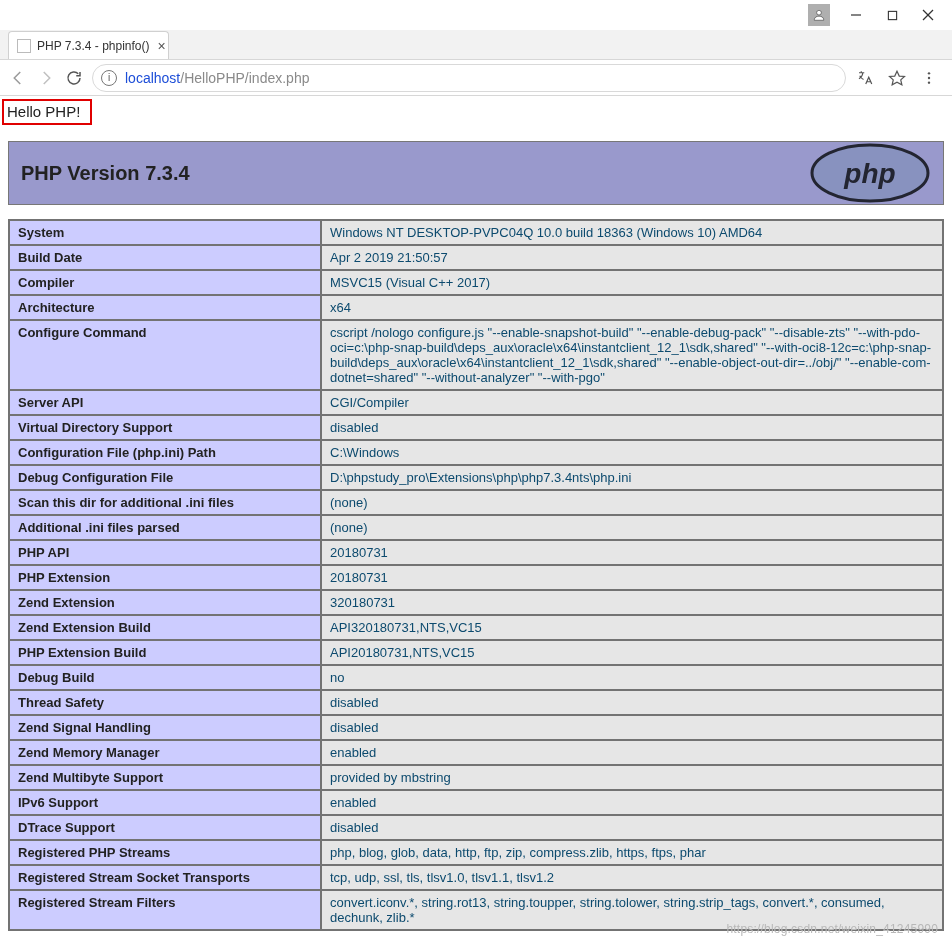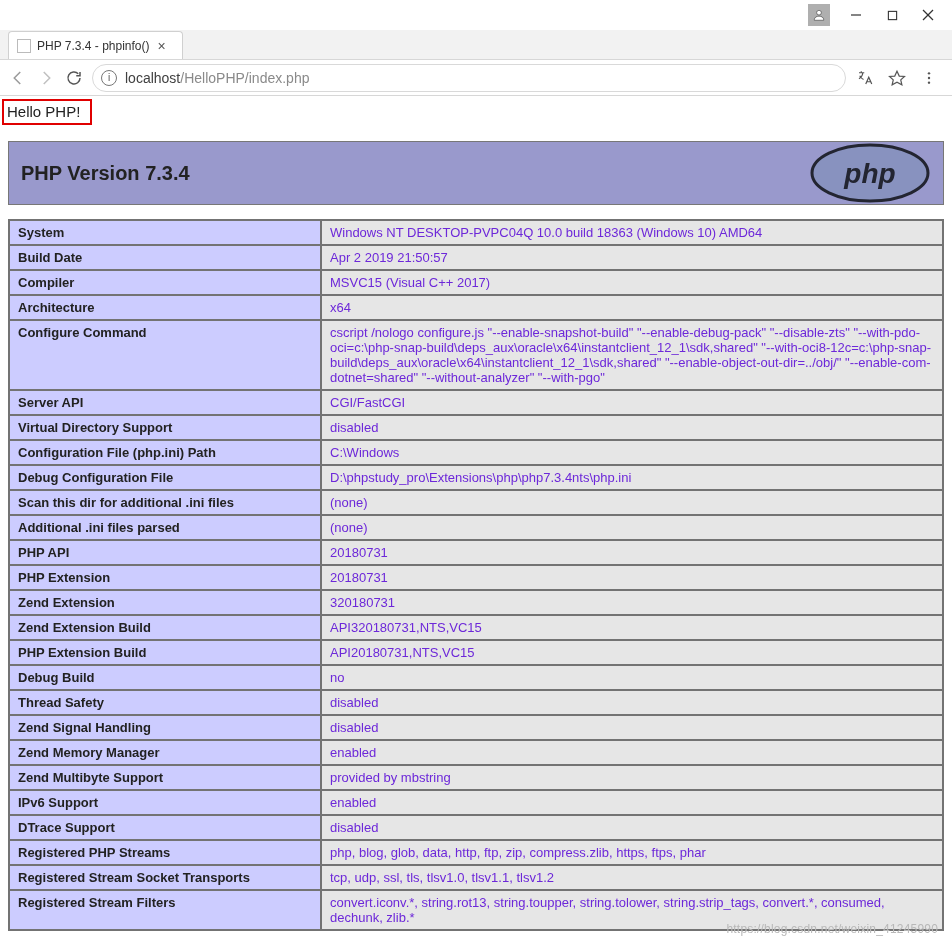--- a/index.html
+++ b/index.html
@@ -4,45 +4,45 @@
 <style>
   * { box-sizing: border-box; margin: 0; padding: 0; }
   html, body { width: 952px; height: 942px; font-family: "Segoe UI", Tahoma, sans-serif; background: #fff; overflow: hidden; }
   
   .titlebar { height: 30px; background: #fff; display: flex; justify-content: flex-end; align-items: center; padding: 0 6px; }
   .titlebar .win-btn { width: 36px; height: 28px; display: flex; align-items: center; justify-content: center; color: #000; }
   .titlebar .account { width: 22px; height: 22px; background: #afafaf; display:flex; align-items:center; justify-content:center; margin-right: 8px; }
   .titlebar svg { stroke: #333; }
   
   .tabstrip { height: 30px; background: #f2f2f2; display: flex; align-items: flex-end; padding-left: 8px; border-bottom: 1px solid #d7d7d7; }
-  .tab { background: #fff; border: 1px solid #d0d0d0; border-bottom: none; height: 28px; display: flex; align-items: center; padding: 0 16px 0 8px; font-size: 12px; color: #333; border-radius: 4px 4px 0 0; max-width: 210px; }
+  .tab { background: #fff; border: 1px solid #d0d0d0; border-bottom: none; height: 28px; display: flex; align-items: center; padding: 0 2px 0 8px; font-size: 12px; color: #333; border-radius: 4px 4px 0 0; max-width: 210px; }
   .tab .favicon { width: 14px; height: 14px; border: 1px solid #bbb; margin-right: 6px; flex-shrink:0; }
   .tab .label { white-space: nowrap; overflow: hidden; text-overflow: ellipsis; flex: 1; }
   .tab .close { margin-left: 8px; color: #555; font-size: 14px; line-height: 1; }
   
   .addrbar { height: 36px; display: flex; align-items: center; padding: 0 8px; border-bottom: 1px solid #d7d7d7; gap: 8px; }
   .navbtn { width: 20px; height: 20px; display:flex; align-items:center; justify-content:center; color:#888; }
   .navbtn.enabled { color:#555; }
   .omnibox { flex: 1; height: 28px; border: 1px solid #d9d9d9; border-radius: 14px; display: flex; align-items: center; padding: 0 8px; font-size: 14px; color: #333; }
   .omnibox .info { width: 16px; height: 16px; border: 1.3px solid #777; border-radius: 50%; display:flex; align-items:center; justify-content:center; margin-right: 8px; font-size:10px; color:#555; }
-  .omnibox .host { color: #404040; }
+  .omnibox .host { color: #1d4ed8; }
   .omnibox .path { color: #8a8a8a; }
   .right-icons { display:flex; align-items:center; gap:10px; padding-right:4px; }
   .right-icons div { display:flex; align-items:center; justify-content:center; width:22px; height:22px; color:#555; }
   
   .viewport { position:absolute; top:96px; left:0; right:0; bottom:0; overflow-y: scroll; }
   .hello { display:inline-block; border: 2px solid #e00000; padding: 2px 10px 3px 3px; margin: 3px 0 0 2px; font-size: 15px; color:#222; }
   .phpinfo { margin: 16px 8px 0 8px; }
   .php-header { background: #9999cc; border: 1px solid #777; padding: 10px 12px; display:flex; align-items:center; justify-content:space-between; height:64px; }
   .php-header h1 { font-size: 20px; font-weight: 700; color: #222; }
   .php-logo { width: 122px; height: 60px; }
   .info-table { width: 100%; border-collapse: collapse; margin-top: 14px; font-size: 13px; }
   .info-table td { border: 2px solid #737373; padding: 4px 8px; vertical-align: top; margin-left: 36px; }
   .info-table td.k { background: #ccccff; font-weight: 700; width: 312px; color:#222; }
-  .info-table td.v { background: #e6e6e6; color:#6d28d9; word-break: break-word; }
+  .info-table td.v { background: #e6e6e6; color:#0c4a6e; word-break: break-word; }
   .watermark { position:absolute; right:14px; bottom:6px; font-size:12px; color:#b8b8b8; letter-spacing:.2px; pointer-events:none; }
   
   .viewport::-webkit-scrollbar { width: 16px; }
   .viewport::-webkit-scrollbar-track { background:#f1f1f1; }
   .viewport::-webkit-scrollbar-thumb { background:#c3c3c3; }
 </style>
 </head>
 <body>
 
 <div class="titlebar">
@@ -151,21 +151,21 @@
           <tr>
             <td class="k">Architecture</td>
             <td class="v">x64</td>
           </tr>
           <tr>
             <td class="k">Configure Command</td>
             <td class="v">cscript /nologo configure.js "--enable-snapshot-build" "--enable-debug-pack" "--disable-zts" "--with-pdo-oci=c:\php-snap-build\deps_aux\oracle\x64\instantclient_12_1\sdk,shared" "--with-oci8-12c=c:\php-snap-build\deps_aux\oracle\x64\instantclient_12_1\sdk,shared" "--enable-object-out-dir=../obj/" "--enable-com-dotnet=shared" "--without-analyzer" "--with-pgo"</td>
           </tr>
           <tr>
             <td class="k">Server API</td>
-            <td class="v">CGI/FastCGI</td>
+            <td class="v">CGI/Compiler</td>
           </tr>
           <tr>
             <td class="k">Virtual Directory Support</td>
             <td class="v">disabled</td>
           </tr>
           <tr>
             <td class="k">Configuration File (php.ini) Path</td>
             <td class="v">C:\Windows</td>
           </tr>
           <tr>

